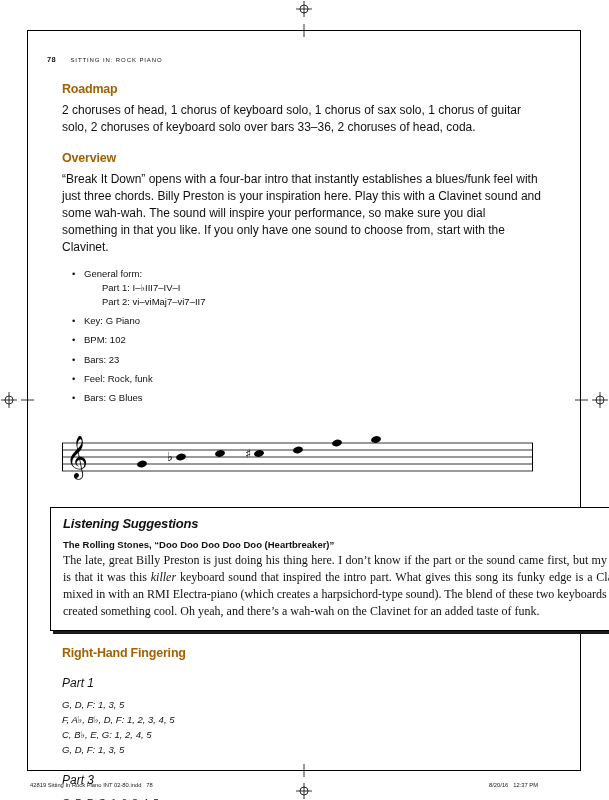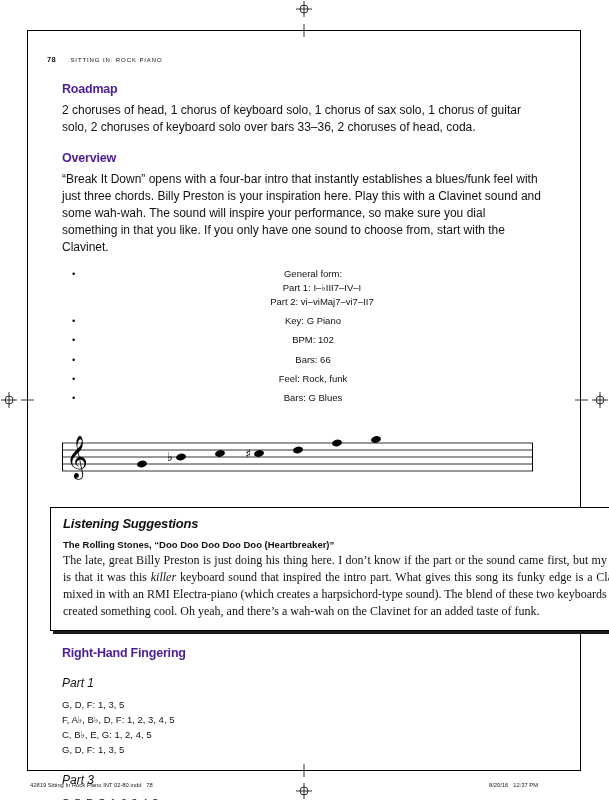--- a/index.html
+++ b/index.html
@@ -11,41 +11,41 @@
   .sheet{position:absolute;inset:0;}
   .cropmarks{position:absolute;left:0;top:0;pointer-events:none;}
   .frame{position:absolute;left:27px;top:30px;width:554px;height:741px;border:1px solid #000;box-sizing:border-box;}
   .content{position:absolute;left:50px;top:48px;width:512px;}
 
   .runrow{margin:0 0 16px -3px;}
   .pagenum{font-weight:bold;font-size:7.5px;letter-spacing:0.3px;}
   .runhead{font-size:6px;letter-spacing:0.9px;margin-left:10px;}
 
   .sec{margin-left:12px;width:480px;}
-  h2{font-size:12.5px;font-weight:bold;margin:15px 0 6px 0;letter-spacing:-0.2px;color:#4c1d95;}
+  h2{font-size:12.5px;font-weight:bold;margin:15px 0 6px 0;letter-spacing:-0.2px;color:#a16207;}
   p.body{font-size:12px;line-height:1.42;margin:0;}
 
-  ul.bullets{list-style:none;margin:11px 0 0 0;padding:0 0 0 22px;text-align:center;}
+  ul.bullets{list-style:none;margin:11px 0 0 0;padding:0 0 0 22px;}
   ul.bullets>li{font-size:9.5px;line-height:1.45;margin-bottom:5.5px;position:relative;}
   ul.bullets>li::before{content:"•";position:absolute;left:-12px;top:0;font-size:9.5px;}
   .subline{margin-left:18px;line-height:1.45;}
 
   .staff-wrap{margin:18px 0 6px 12px;width:472px;}
 
   .listenbox{
     margin:16px 0 0 0;width:600px;box-sizing:border-box;
     border:1px solid #000;box-shadow:3px 3px 0 #1a1a1a;
     padding:8px 12px 10px 12px;background:#fff;
   }
   .listenbox h3{font-size:13px;font-weight:bold;font-style:italic;margin:0 0 7px 0;letter-spacing:-0.2px;}
   .listenbox .songtitle{font-size:9.5px;font-weight:bold;margin:0 0 1px 0;line-height:1.42;}
   .listenbox p.body{text-align:justify;font-family:Liberation Serif, serif;}
 
   h4.part{font-size:12px;font-style:italic;font-weight:normal;margin:16px 0 8px 0;}
-  .fingerline{font-size:9.5px;line-height:1.55;margin:0;}
+  .fingerline{font-size:9.5px;line-height:1.55;margin:0;font-style:italic;}
 
   .footer{position:absolute;top:782px;font-size:5.8px;color:#222;white-space:pre;}
   .footer.left{left:30px;}
   .footer.right{left:489px;}
 </style>
 </head>
 <body>
 
 <div class="sheet">
 
@@ -98,21 +98,21 @@
       <h2>Overview</h2>
       <p class="body">“Break It Down” opens with a four-bar intro that instantly establishes a blues/funk feel with just three chords. Billy Preston is your inspiration here. Play this with a Clavinet sound and some wah-wah. The sound will inspire your performance, so make sure you dial something in that you like. If you only have one sound to choose from, start with the Clavinet.</p>
       <ul class="bullets">
         <li>
           <span>General form:</span>
           <div class="subline">Part 1: I–♭III7–IV–I</div>
           <div class="subline">Part 2: vi–viMaj7–vi7–II7</div>
         </li>
         <li>Key: G Piano</li>
         <li>BPM: 102</li>
-        <li>Bars: 66</li>
+        <li>Bars: 23</li>
         <li>Feel: Rock, funk</li>
         <li>Bars: G Blues</li>
       </ul>
     </div>
 
     <div class="staff-wrap">
       <svg id="staff-svg" width="472" height="64" viewBox="0 0 472 64">
           <line x1="0" y1="20" x2="471" y2="20" stroke="#000" stroke-width="0.8"></line>
           <line x1="0" y1="27" x2="471" y2="27" stroke="#000" stroke-width="0.8"></line>
           <line x1="0" y1="34" x2="471" y2="34" stroke="#000" stroke-width="0.8"></line>

